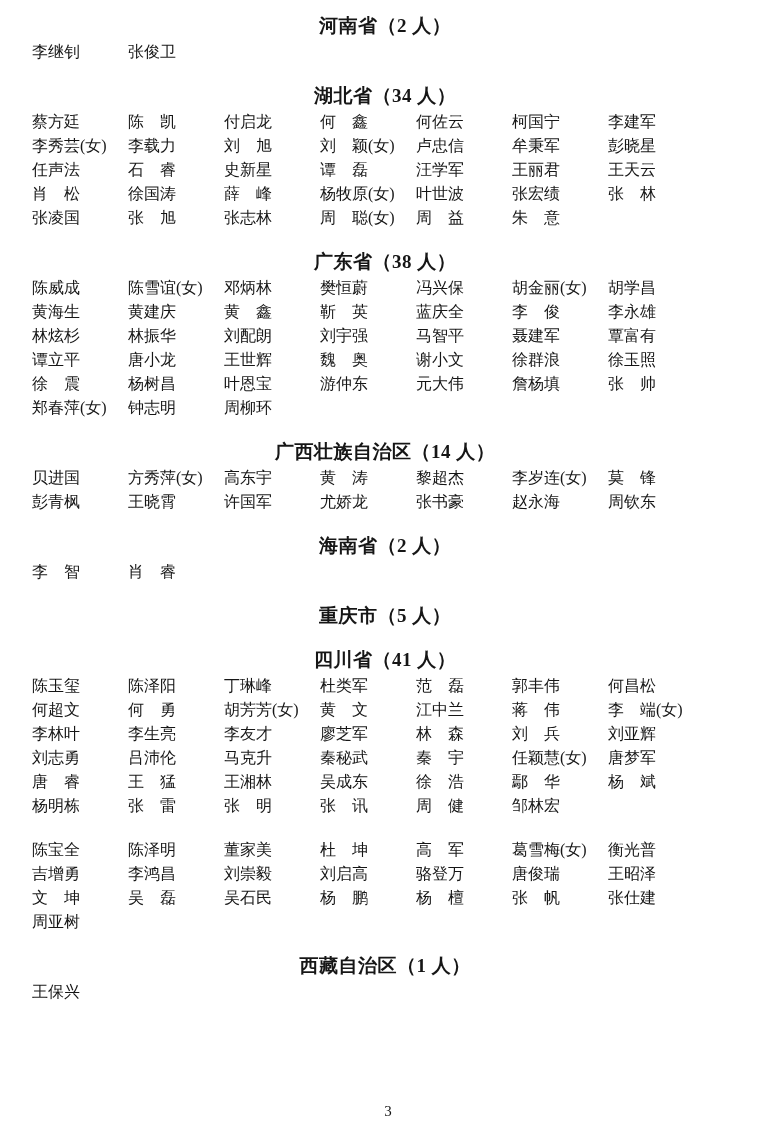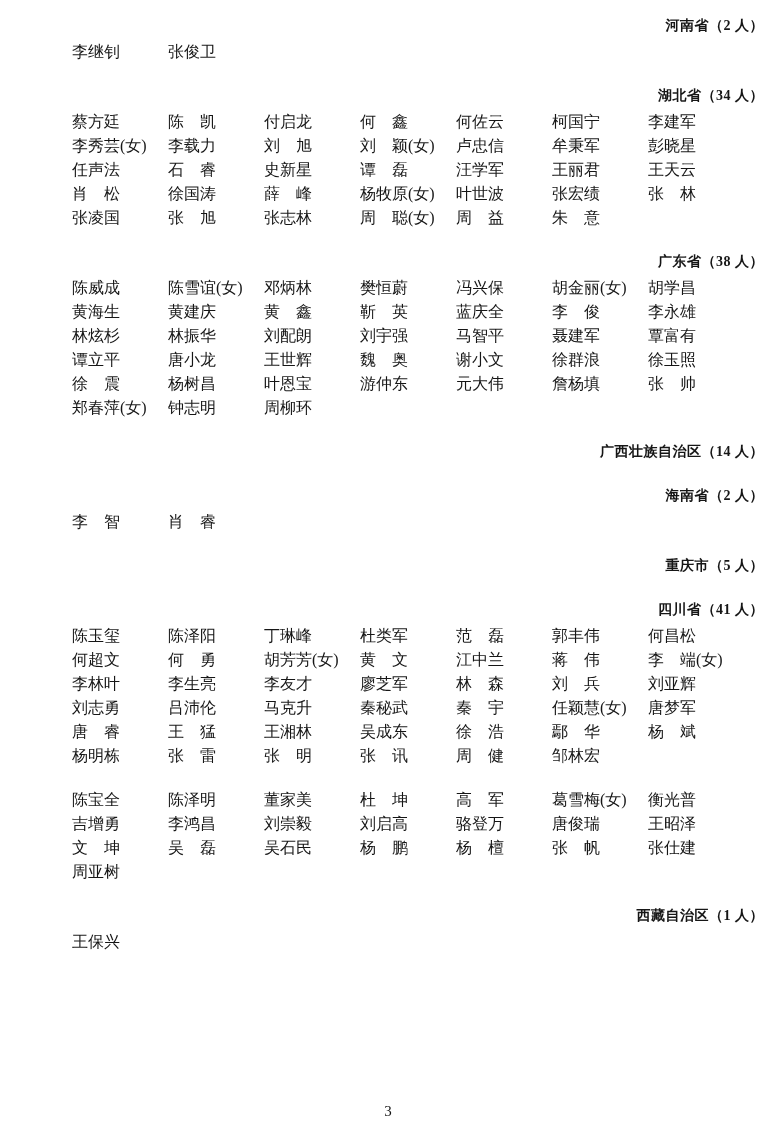--- a/index.html
+++ b/index.html
@@ -14,29 +14,29 @@
     background: #ffffff;
     color: #161616;
     font-family: "Liberation Serif", "DejaVu Serif", serif;
     overflow: hidden;
     box-sizing: border-box;
     padding-top: 8px;
   }
   .section { margin-top: 20px; }
   .section:first-child { margin-top: 6px; }
   .province-heading {
-    margin: 0 12px 2px 0;
-    font-size: 14px;
+    margin: 0 6px 2px 0;
+    font-size: 19px;
     line-height: 24px;
     font-weight: bold;
-    text-align: right;
+    text-align: center;
     letter-spacing: 0.5px;
   }
   .names-grid {
-    margin-left: 72px;
+    margin-left: 32px;
     width: 672px;
     display: grid;
     grid-template-columns: repeat(7, 96px);
   }
   .person-name {
     font-size: 16px;
     line-height: 24px;
     white-space: nowrap;
     overflow: visible;
   }
@@ -142,20 +142,36 @@
           <span class="person-name">詹杨填</span>
           <span class="person-name">张　帅</span>
           <span class="person-name">郑春萍(女)</span>
           <span class="person-name">钟志明</span>
           <span class="person-name">周柳环</span>
         </div>
   </section>
 
   <section class="section">
     <h2 class="province-heading">广西壮族自治区（14 人）</h2>
+    <div class="names-grid">
+          <span class="person-name">贝进国</span>
+          <span class="person-name">方秀萍(女)</span>
+          <span class="person-name">高东宇</span>
+          <span class="person-name">黄　涛</span>
+          <span class="person-name">黎超杰</span>
+          <span class="person-name">李岁连(女)</span>
+          <span class="person-name">莫　锋</span>
+          <span class="person-name">彭青枫</span>
+          <span class="person-name">王晓霄</span>
+          <span class="person-name">许国军</span>
+          <span class="person-name">尤娇龙</span>
+          <span class="person-name">张书豪</span>
+          <span class="person-name">赵永海</span>
+          <span class="person-name">周钦东</span>
+        </div>
   </section>
 
   <section class="section">
     <h2 class="province-heading">海南省（2 人）</h2>
     <div class="names-grid">
           <span class="person-name">李　智</span>
           <span class="person-name">肖　睿</span>
         </div>
   </section>
 

